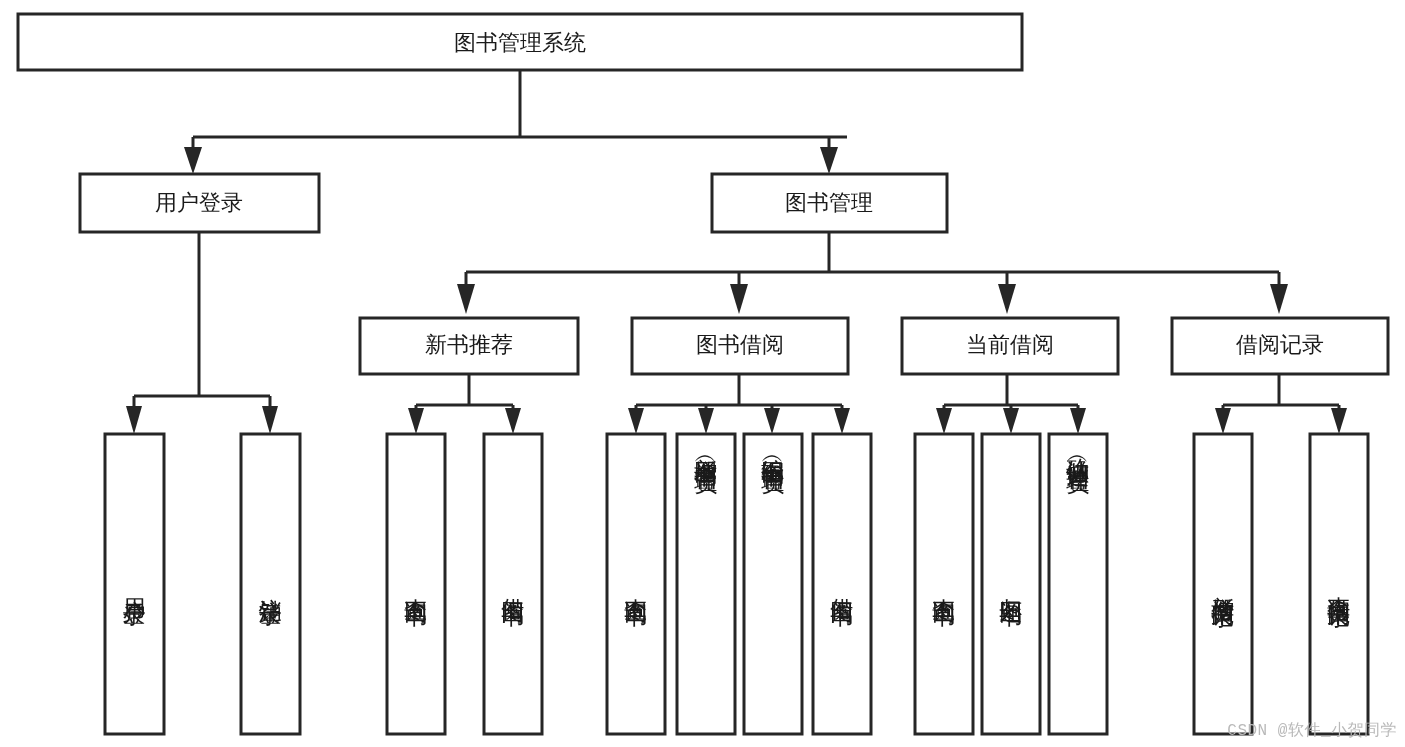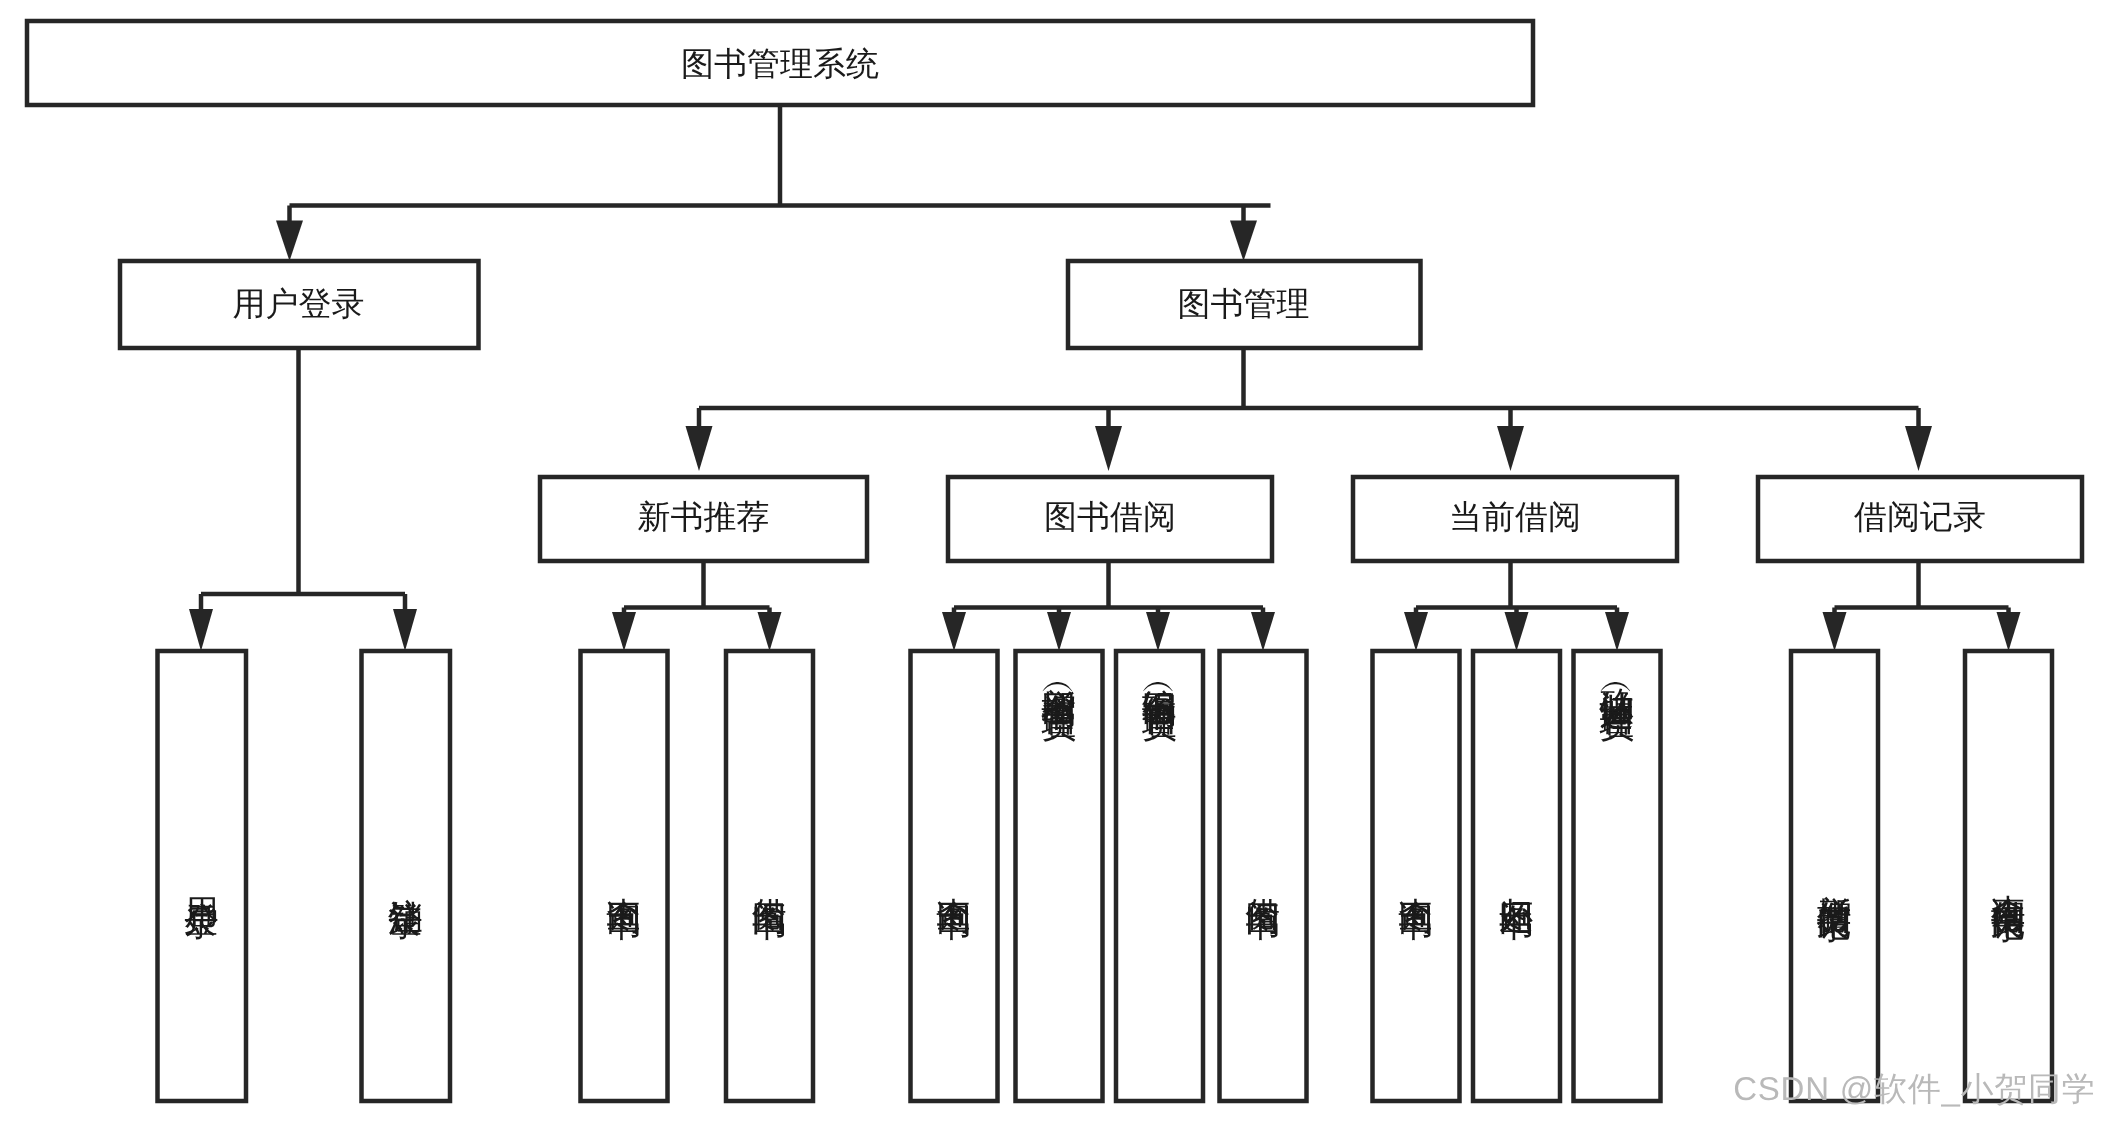--- a/index.html
+++ b/index.html
@@ -62,22 +62,22 @@
     justify-content: center;
     pointer-events: none;
   }
   .vlabel-wrap.centered {
     align-items: center;
   }
   .watermark {
     position: absolute;
     right: 8px;
     bottom: 6px;
-    font-family: Liberation Sans, sans-serif;
-    font-size: 22px;
+    font-family: Liberation Mono, monospace;
+    font-size: 16px;
     color: #b9b9b9;
     letter-spacing: 0.5px;
     white-space: nowrap;
   }
 </style>
 </head>
 <body>
 
 <div id="diagram-root">
 

